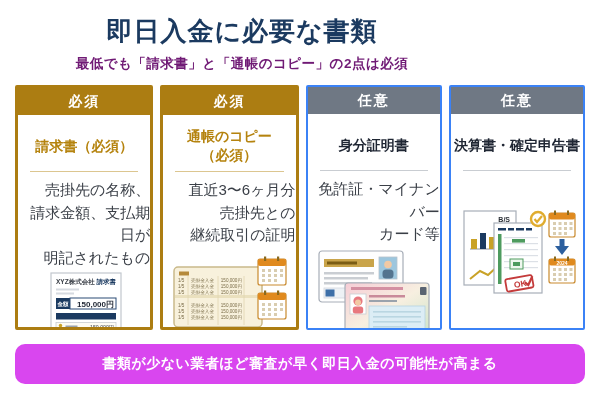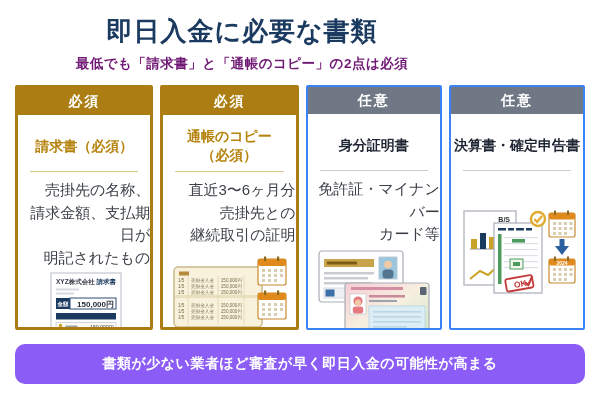--- a/index.html
+++ b/index.html
@@ -23,21 +23,21 @@
                 text-align:center; font-size:14px; font-weight:bold; white-space:pre-line; line-height:1.35; }
   .required .card-title { color:#B5830E; }
   .optional .card-title { color:#1F2633; }
   .divider { margin:6px 12px 7px; border-top:1px solid #ccc; }
   .required .divider { border-color:#DCC690; }
   .optional .divider { border-color:#C9CDD2; }
   .card-desc { text-align:right; font-size:15px; color:#3A3F47; white-space:pre-line; line-height:1.5; }
   .card-illo { flex:1; display:flex; align-items:center; justify-content:center; }
   .card-illo svg { display:block; }
 
-  .footer { position:absolute; left:15px; top:344px; width:570px; height:40px; background:#8b5cf6;
+  .footer { position:absolute; left:15px; top:344px; width:570px; height:40px; background:#d946ef;
             border-radius:10px; display:flex; align-items:center; justify-content:center; }
   .footer-text { color:#ffffff; font-weight:bold; font-size:14px; letter-spacing:0.5px; }
 </style>
 </head>
 <body>
 
 <div class="canvas">
 
   <div class="header">
     <div class="title">即日入金に必要な書類</div>

